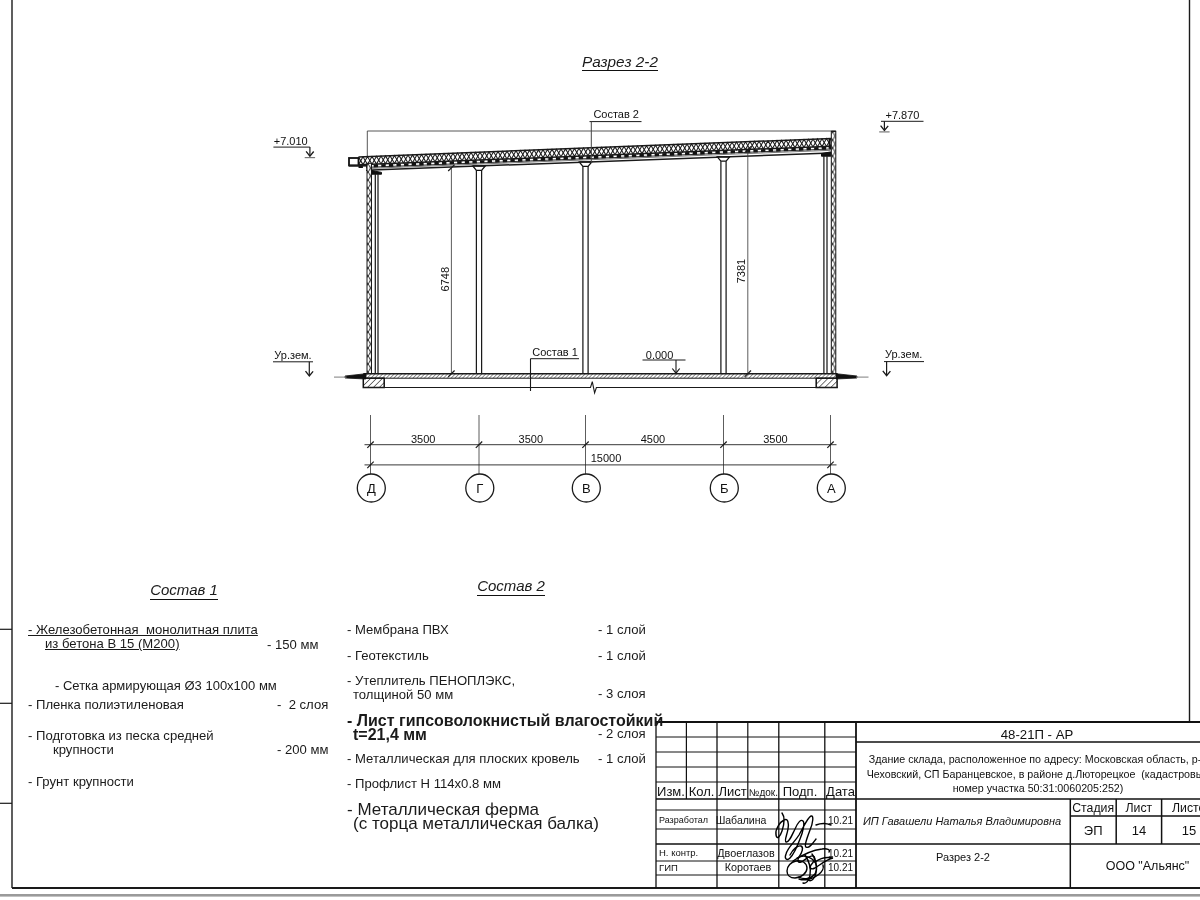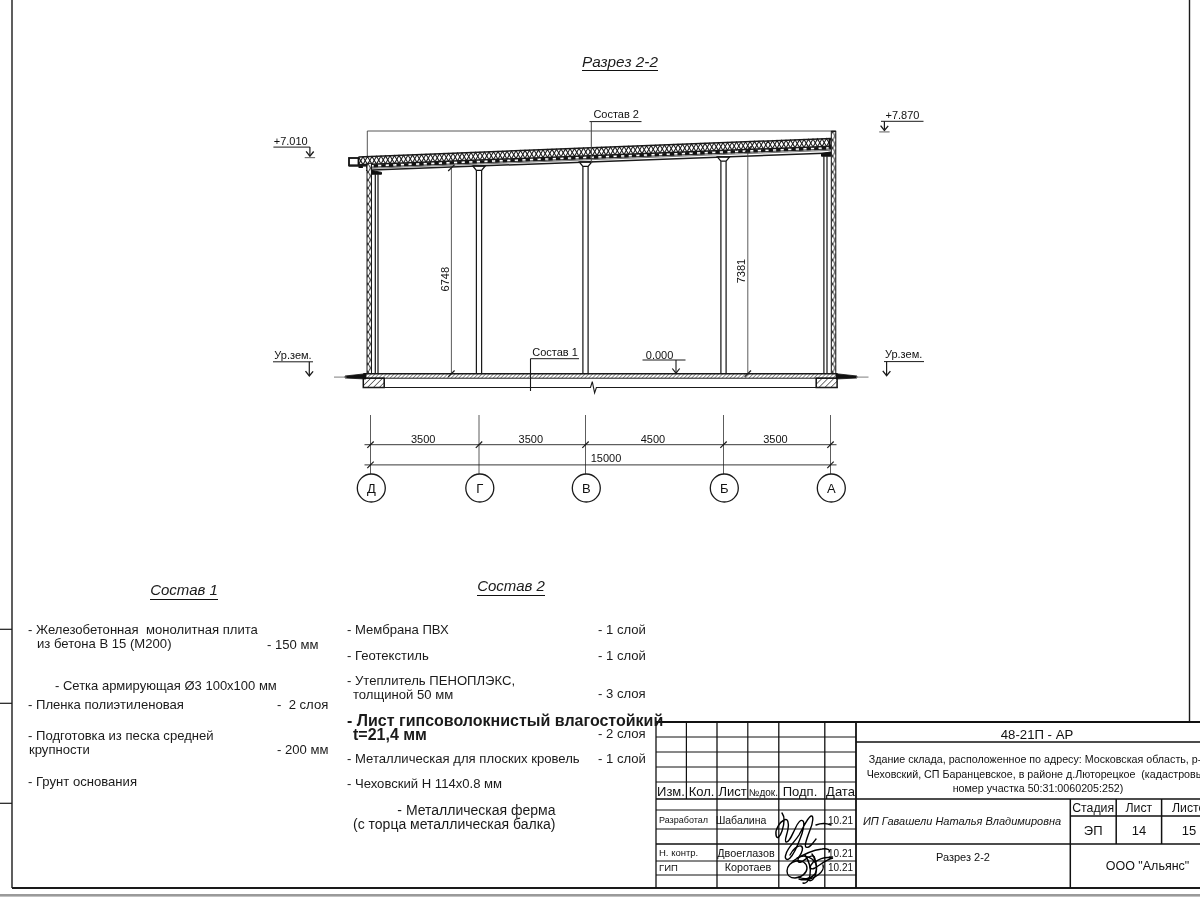--- a/index.html
+++ b/index.html
@@ -201,31 +201,31 @@
 <path d="M787,871 c0,-5 4,-9 9,-10 c6,-1 11,2 11,7 c0,5 -6,10 -12,10 c-5,0 -8,-3 -8,-7"></path>
 <path d="M797,858 c5,-3 11,-2 15,1 c5,4 6,10 3,15 c-4,5 -11,6 -16,3"></path>
 <path d="M805,855 c4,6 6,14 5,20 c-1,6 -4,9 -7,8"></path>
 <path d="M812,854 c4,5 5,13 4,19 c-1,6 -5,9 -8,7"></path>
 <path d="M799,879 c6,2 14,0 19,-4 c4,-3 6,-7 5,-10"></path>
 </g>
   </svg>
 <div class="t" style="left:134px;top:582.3px;font-size:15px;width:100px;text-align:center;"><span class="u"><i>Состав 1</i></span></div>
 <div class="t" style="left:461px;top:578.3px;font-size:15px;width:100px;text-align:center;"><span class="u"><i>Состав 2</i></span></div>
 <div class="t" style="left:570px;top:53.8px;font-size:15.3px;width:100px;text-align:center;"><span class="u"><i>Разрез 2-2</i></span></div>
-<div class="t" style="left:28px;top:622.9px;font-size:13.1px;">- Железобетонная&nbsp; монолитная плита<br><span style="margin-left:9px">из бетона В 15 (М200)</span></div>
+<div class="t" style="left:28px;top:622.9px;font-size:13.1px;text-decoration:underline;">- Железобетонная&nbsp; монолитная плита<br><span style="margin-left:17px">из бетона В 15 (М200)</span></div>
 <div class="t" style="left:267px;top:637.7px;font-size:13.1px;">- 150 мм</div>
 <div class="t" style="left:28px;top:679px;font-size:13px;margin-left:27px;">- Сетка армирующая Ø3 100х100 мм</div>
 <div class="t" style="left:28px;top:698.3px;font-size:13.1px;">- Пленка полиэтиленовая</div>
 <div class="t" style="left:277px;top:698.3px;font-size:13.1px;">-&nbsp; 2 слоя</div>
-<div class="t" style="left:28px;top:728.5px;font-size:13.1px;">- Подготовка из песка средней<br><span style="margin-left:1px">крупности</span></div>
+<div class="t" style="left:28px;top:728.5px;font-size:13.1px;">- Подготовка из песка средней<br><span style="margin-left:25px">крупности</span></div>
 <div class="t" style="left:277px;top:743.4px;font-size:13.1px;">- 200 мм</div>
-<div class="t" style="left:28px;top:775.2px;font-size:13.1px;">- Грунт основания</div>
+<div class="t" style="left:28px;top:775.2px;font-size:13.1px;">- Грунт крупности</div>
 <div class="t" style="left:347px;top:622.9px;font-size:13.1px;">- Мембрана ПВХ</div>
 <div class="t" style="left:598px;top:622.9px;font-size:13.1px;">- 1 слой</div>
 <div class="t" style="left:347px;top:648.7px;font-size:13.1px;">- Геотекстиль</div>
 <div class="t" style="left:598px;top:648.7px;font-size:13.1px;">- 1 слой</div>
 <div class="t" style="left:347px;top:673.5px;font-size:13.1px;">- Утеплитель ПЕНОПЛЭКС,<br><span style="margin-left:6px">толщиной 50 мм</span></div>
 <div class="t" style="left:598px;top:687.2px;font-size:13.1px;">- 3 слоя</div>
 <div class="t" style="left:347px;top:713.7px;font-size:16px;font-weight:bold;">- Лист гипсоволокнистый влагостойкий<br><span style="margin-left:6px">t=21,4 мм</span></div>
 <div class="t" style="left:598px;top:726.9px;font-size:13.1px;">- 2 слоя</div>
 <div class="t" style="left:347px;top:751.6px;font-size:13.1px;">- Металлическая для плоских кровель</div>
 <div class="t" style="left:598px;top:751.6px;font-size:13.1px;">- 1 слой</div>
-<div class="t" style="left:347px;top:776.9px;font-size:13.1px;">- Чеховский Н 114х0.8 мм</div>
-<div class="t" style="left:347px;top:802.8px;font-size:14px;text-align:right;">- Металлическая ферма<br><span style="margin-left:6px">(с торца металлическая балка)</span></div>
+<div class="t" style="left:347px;top:776.9px;font-size:13.1px;">- Профлист Н 114х0.8 мм</div>
+<div class="t" style="left:347px;top:802.8px;font-size:17px;">- Металлическая ферма<br><span style="margin-left:6px">(с торца металлическая балка)</span></div>
 </body></html>

